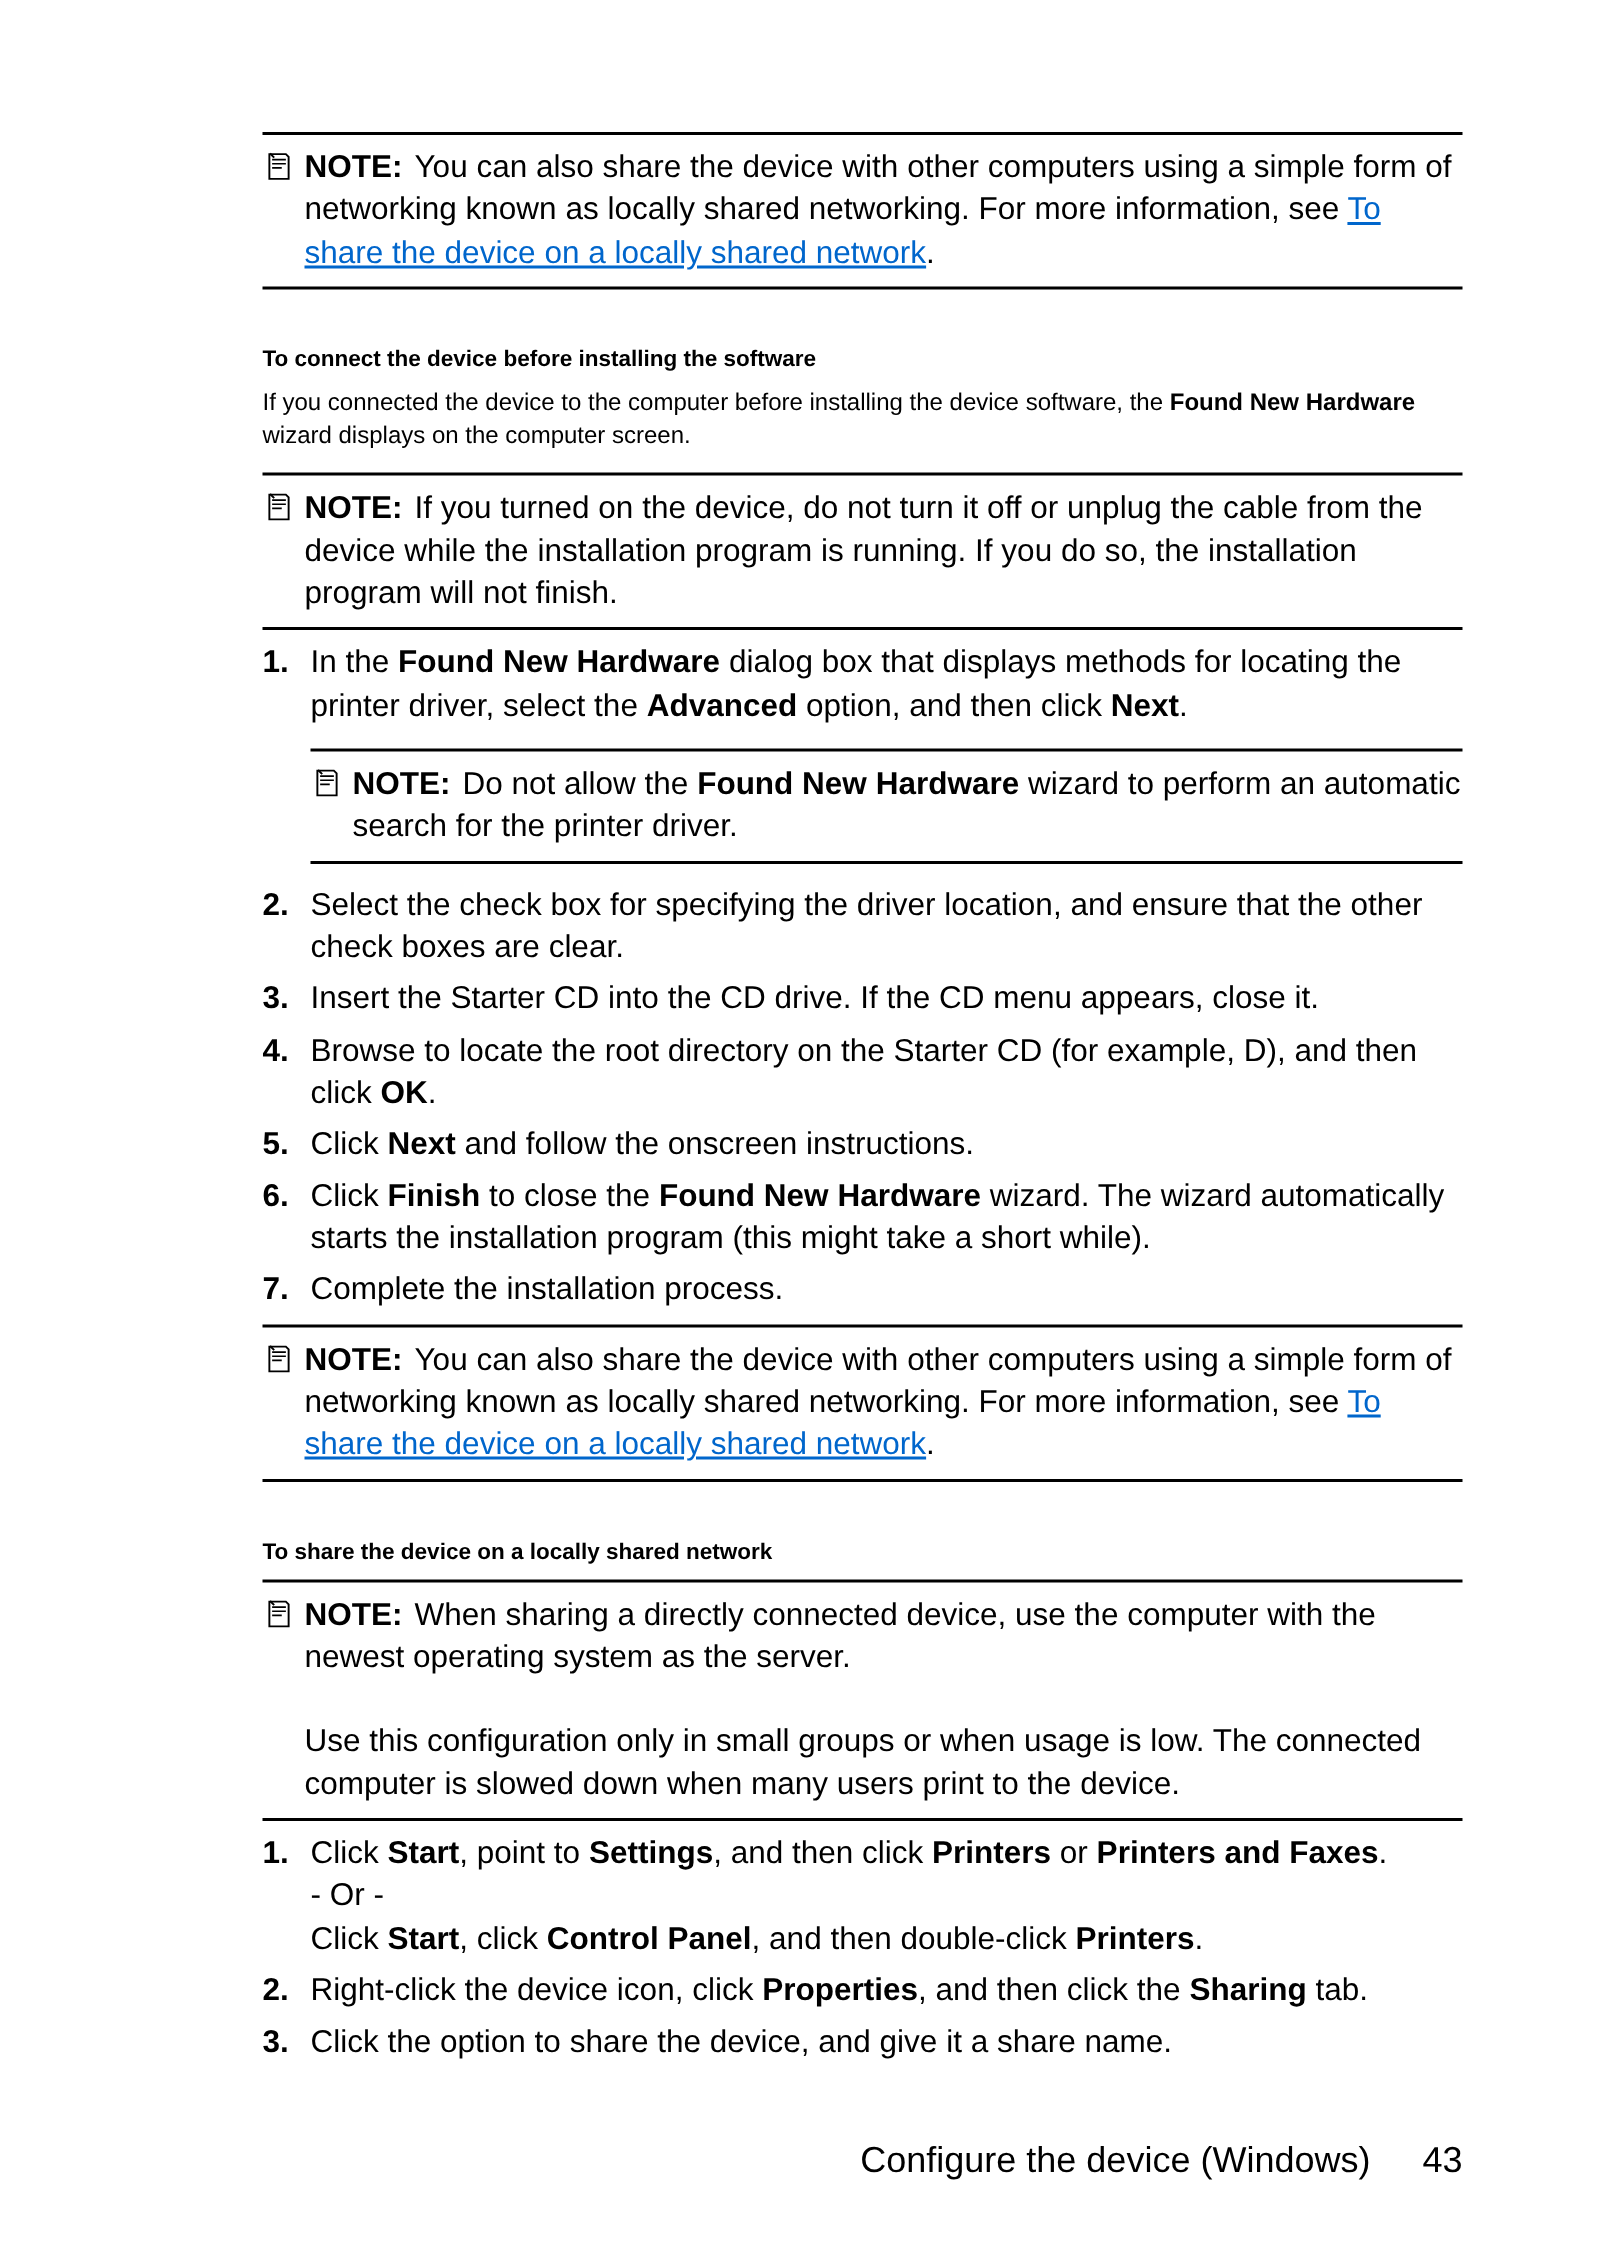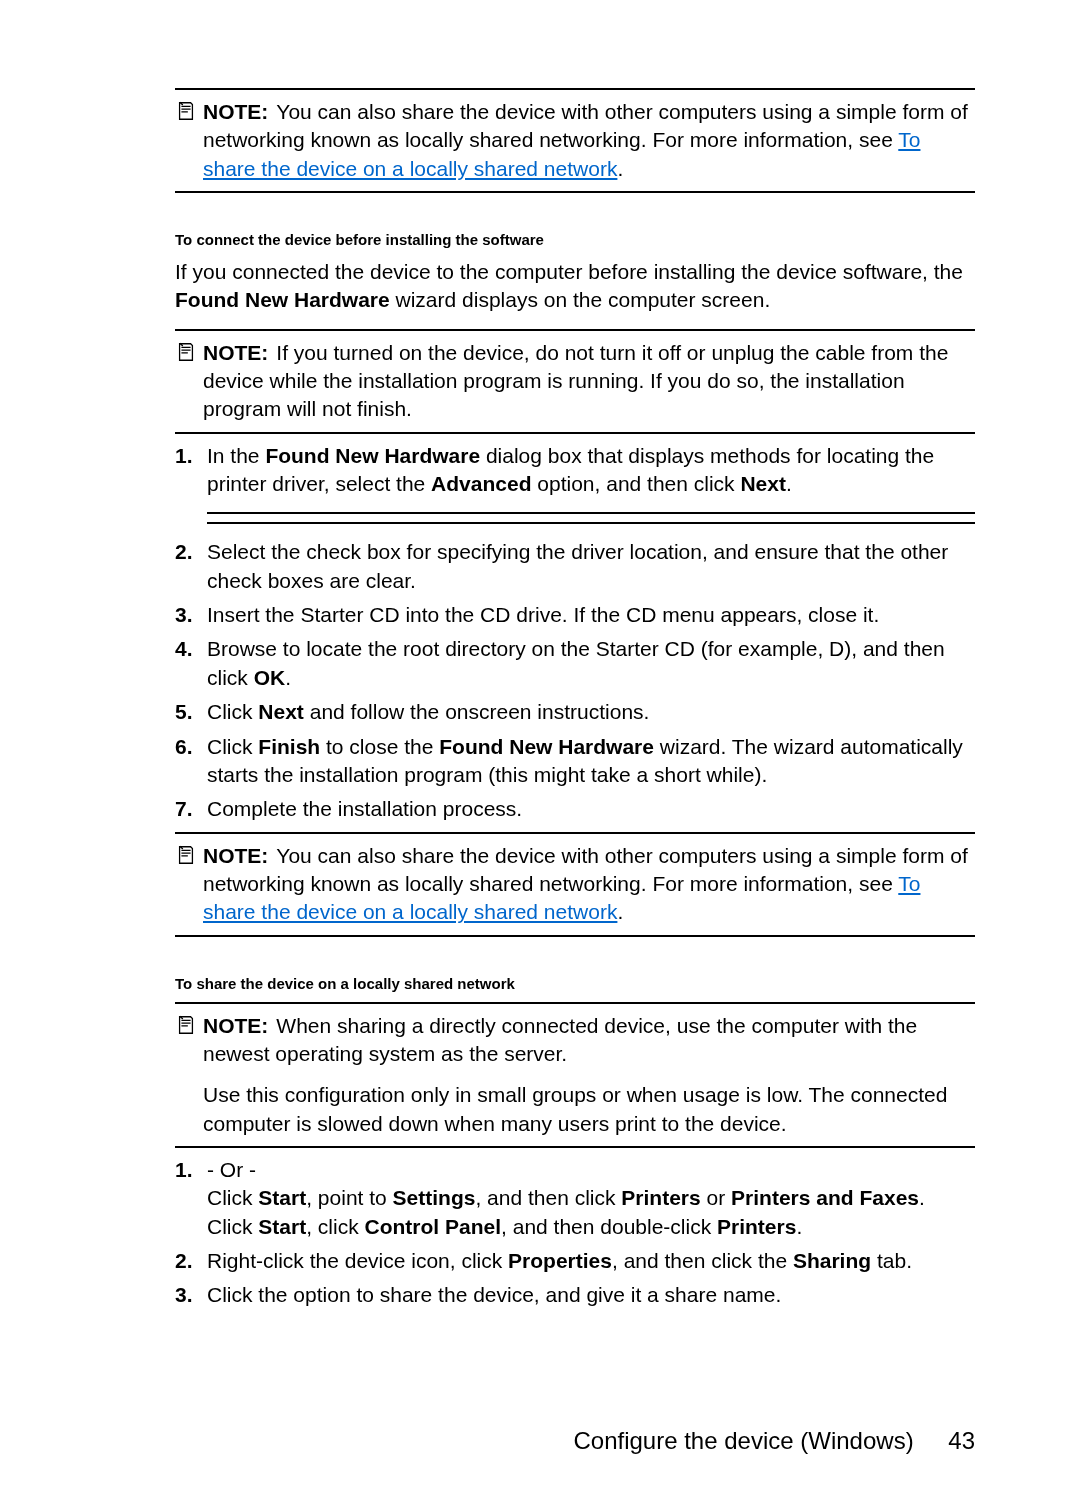--- a/index.html
+++ b/index.html
@@ -6,21 +6,21 @@
   body{width:1080px;min-height:1495px;font-family:Arial,Helvetica,sans-serif;color:#000;}
   .page{padding:80px 105px 0 175px;}
   .rule{border-top:2px solid #000;margin:8px 0;}
   .rule.nested{margin-left:26px;}
   .note-block{display:flex;align-items:flex-start;gap:6px;justify-content:center;}
   .note-icon{flex:0 0 auto;width:22px;height:22px;margin-top:2px;}
   .note-body{font-size:21px;line-height:1.35;}
   .note-body .label{font-weight:700;margin-right:8px;}
   a.link{color:#0066cc;text-decoration:underline;}
   .heading{font-size:15px;font-weight:700;margin:38px 0 10px 0;}
-  .para{font-size:21px;line-height:1.35;margin:6px 0 14px 0;}
+  .para{font-size:16px;line-height:1.35;margin:6px 0 14px 0;}
   ol.steps{list-style:none;padding:0;margin:6px 0 0 0;}
   ol.steps>li{display:flex;align-items:flex-start;font-size:21px;line-height:1.35;margin:6px 0;}
   ol.steps>li>.num{font-weight:700;flex:0 0 32px;}
   ol.steps>li>.txt{flex:1;}
   .footer{position:absolute;bottom:40px;right:105px;font-size:24px;}
   .footer .pn{margin-left:28px;}
   .b{font-weight:700;}
 </style>
 </head>
 <body>
@@ -59,20 +59,30 @@
   <div class="rule"></div>
 
   <ol class="steps">
     <li>
       <span class="num">1.</span>
       <div class="txt">
         <div>
           <span>In the </span><span class="b">Found New Hardware</span><span> dialog box that displays methods for locating the printer driver, select the </span><span class="b">Advanced</span><span> option, and then click </span><span class="b">Next</span><span>.</span>
         </div>
         <div class="rule nested" style="margin-left:0;margin-top:14px;"></div>
+        <div class="note-block">
+          <svg class="note-icon" viewBox="0 0 24 24">
+              <path fill="none" stroke="#000" stroke-width="1.4" d="M5 3h12l2 2v16H5z"></path>
+              <path fill="none" stroke="#000" stroke-width="1.2" d="M7 7h10M7 10h10M7 13h7"></path>
+              <path fill="#000" d="M6 2l3 3-1 1-3-3z"></path>
+            </svg>
+          <div class="note-body">
+            <span class="label">NOTE:</span><span>Do not allow the </span><span class="b">Found New Hardware</span><span> wizard to perform an automatic search for the printer driver.</span>
+          </div>
+        </div>
         <div class="rule nested" style="margin-left:0;"></div>
       </div>
     </li>
     <li>
       <span class="num">2.</span>
       <div class="txt">Select the check box for specifying the driver location, and ensure that the other check boxes are clear.</div>
     </li>
     <li>
       <span class="num">3.</span>
       <div class="txt">Insert the Starter CD into the CD drive. If the CD menu appears, close it.</div>
@@ -112,31 +122,31 @@
 
   <div class="rule"></div>
   <div class="note-block">
     <svg class="note-icon" viewBox="0 0 24 24">
         <path fill="none" stroke="#000" stroke-width="1.4" d="M5 3h12l2 2v16H5z"></path>
         <path fill="none" stroke="#000" stroke-width="1.2" d="M7 7h10M7 10h10M7 13h7"></path>
         <path fill="#000" d="M6 2l3 3-1 1-3-3z"></path>
       </svg>
     <div class="note-body">
       <div><span class="label">NOTE:</span><span>When sharing a directly connected device, use the computer with the newest operating system as the server.</span></div>
-      <div style="margin-top:13px;">Use this configuration only in small groups or when usage is low. The connected computer is slowed down when many users print to the device.</div>
+      <div style="margin-top:28px;">Use this configuration only in small groups or when usage is low. The connected computer is slowed down when many users print to the device.</div>
     </div>
   </div>
   <div class="rule"></div>
 
   <ol class="steps">
     <li>
       <span class="num">1.</span>
       <div class="txt">
+        <div><span>Click </span><span class="b">Start</span><span>, point to </span><span class="b">Settings</span><span>, and then click </span><span class="b">Printers</span><span> or </span><span class="b">Printers and Faxes</span><span>.</span></div>
         <div>- Or -</div>
-        <div><span>Click </span><span class="b">Start</span><span>, point to </span><span class="b">Settings</span><span>, and then click </span><span class="b">Printers</span><span> or </span><span class="b">Printers and Faxes</span><span>.</span></div>
         <div><span>Click </span><span class="b">Start</span><span>, click </span><span class="b">Control Panel</span><span>, and then double-click </span><span class="b">Printers</span><span>.</span></div>
       </div>
     </li>
     <li>
       <span class="num">2.</span>
       <div class="txt"><span>Right-click the device icon, click </span><span class="b">Properties</span><span>, and then click the </span><span class="b">Sharing</span><span> tab.</span></div>
     </li>
     <li>
       <span class="num">3.</span>
       <div class="txt">Click the option to share the device, and give it a share name.</div>

